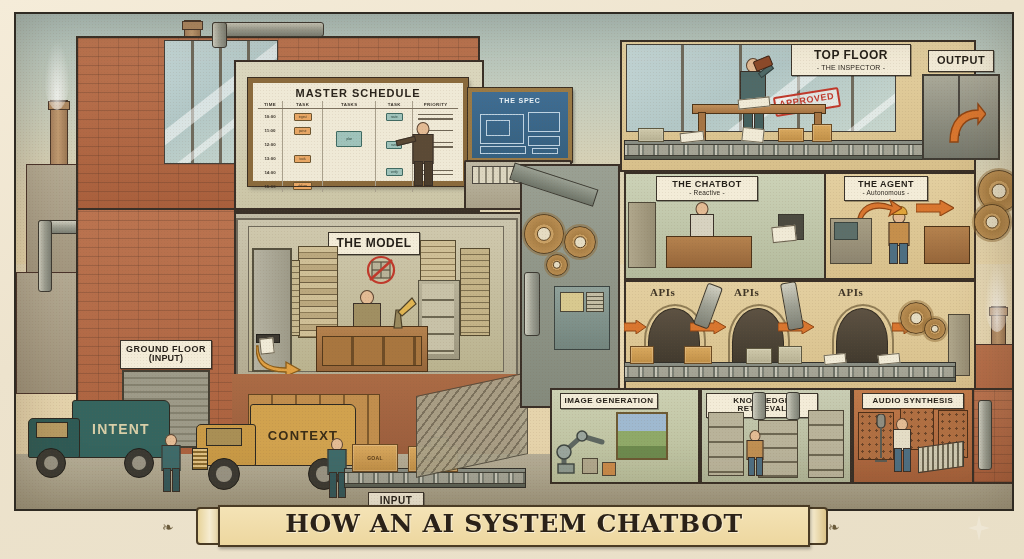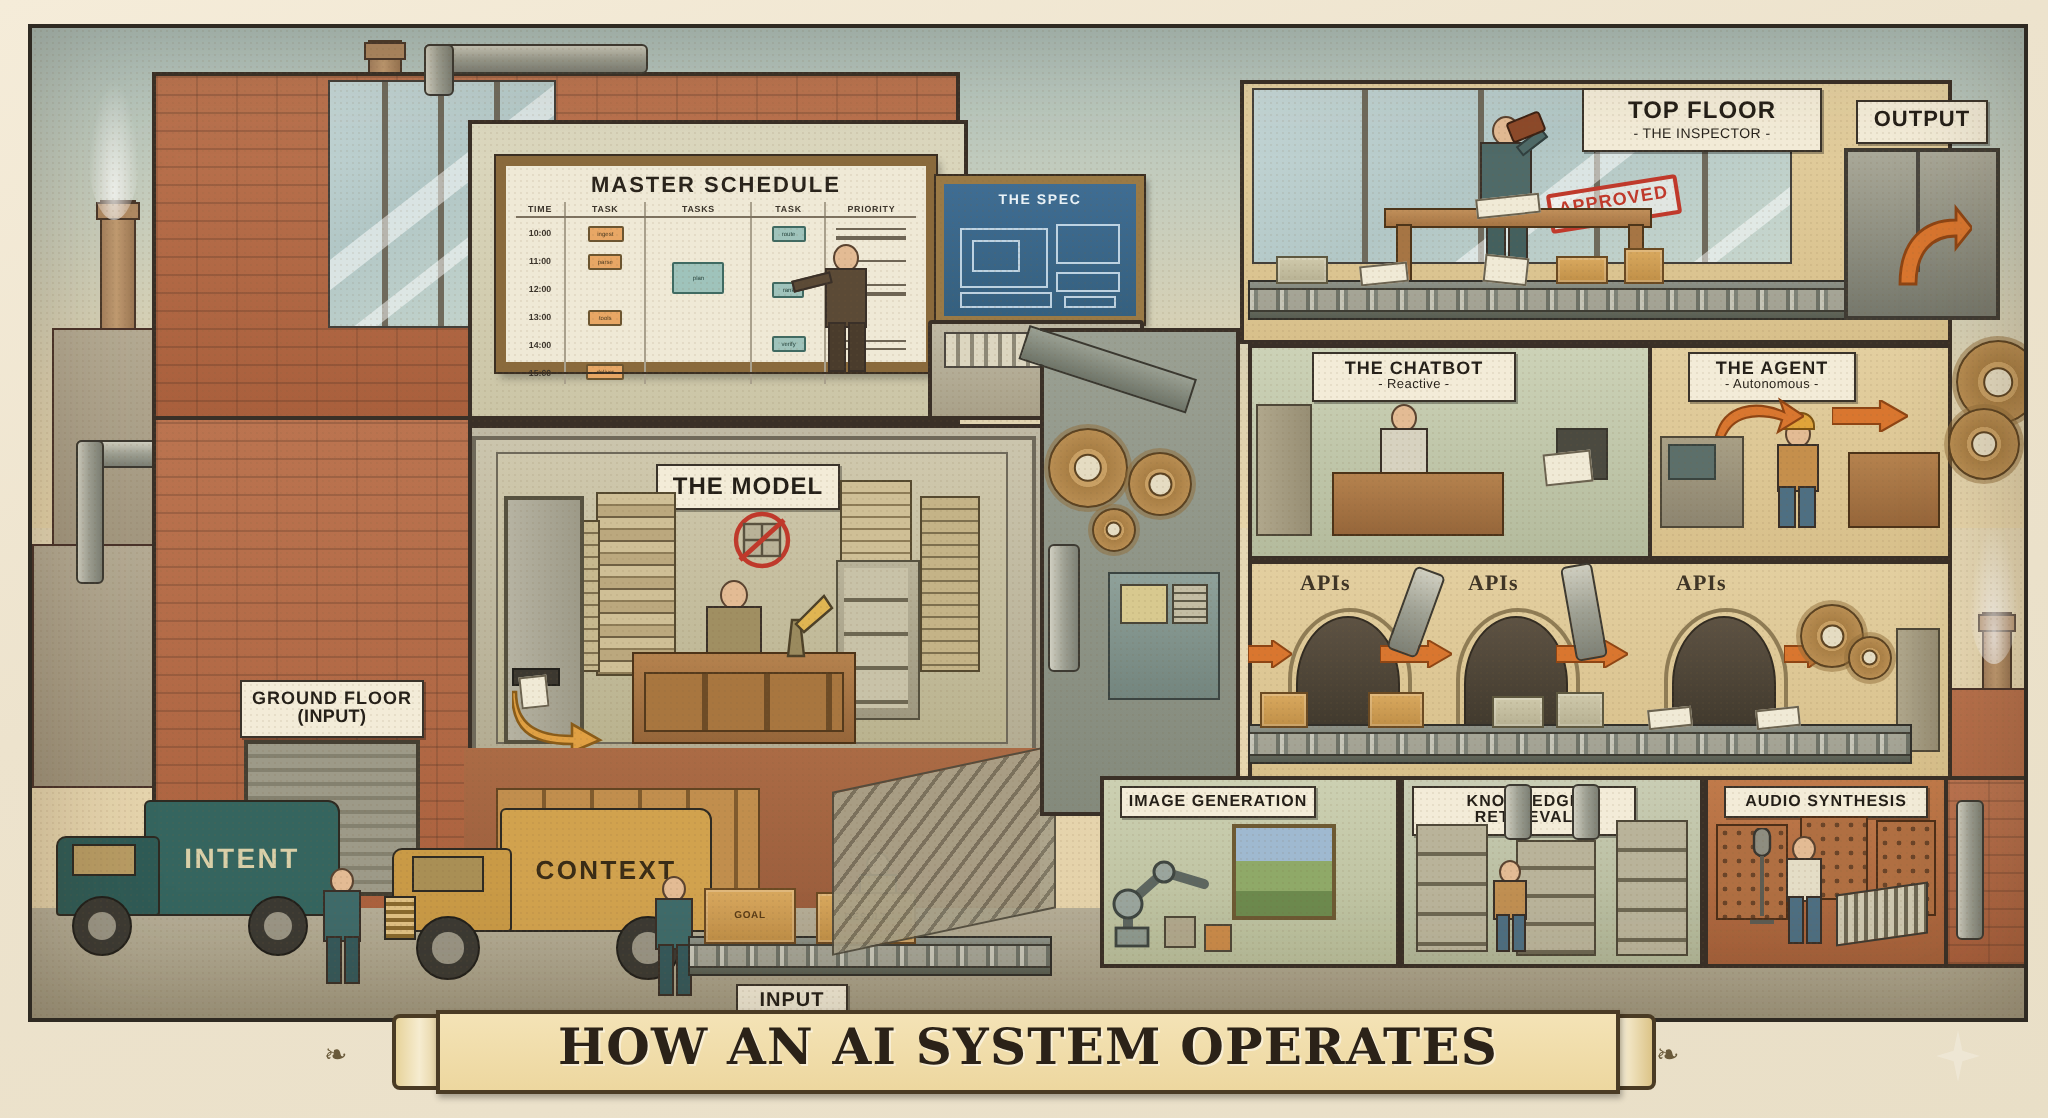--- a/index.html
+++ b/index.html
@@ -663,18 +663,18 @@
     <div class="grain"></div>
     <div class="vignette"></div>
   </div>
 
   <div id="banner">
     <div class="curl" style="left:0px;"></div>
     <div class="curl" style="right:0px;"></div>
     <div class="flourish" style="left:-34px;">❧</div>
     <div class="flourish" style="right:-34px;">❧</div>
     <div id="ribbon">
-      <span>HOW AN AI SYSTEM OPERATES</span>
+      <span>HOW AN AI SYSTEM CHATBOT</span>
     </div>
   </div>
 
   <div id="sparkle"></div>
 </div>
 
 </body></html>

